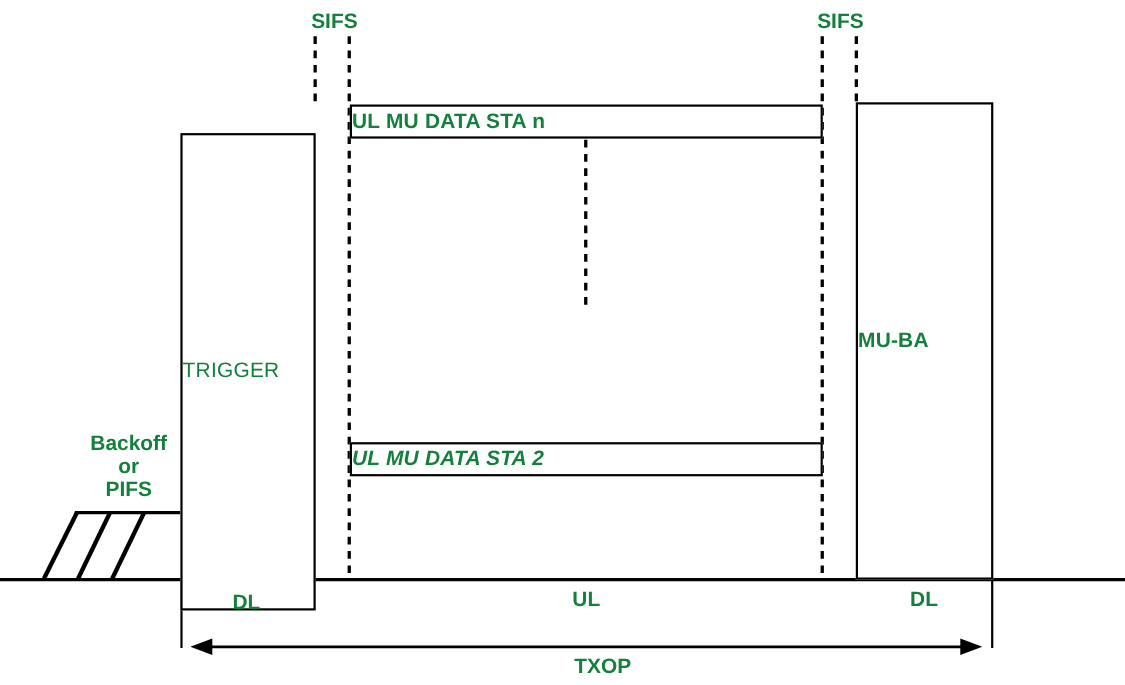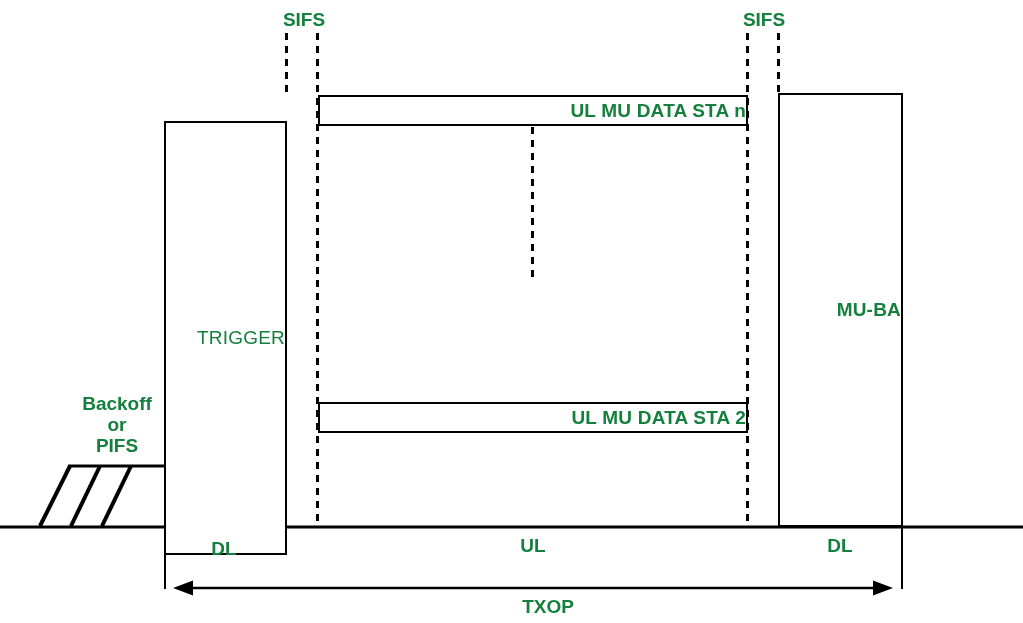--- a/index.html
+++ b/index.html
@@ -13,33 +13,33 @@
     overflow: hidden;
   }
   .lines-svg { position: absolute; left: 0; top: 0; width: 1023px; height: 623px; }
   .frame-box {
     position: absolute;
     box-sizing: border-box;
     border: 2px solid #000000;
     background: #ffffff;
     display: flex;
     align-items: center;
-    justify-content: flex-end;
+    justify-content: flex-start;
     font-size: 19px;
     font-weight: 700;
     letter-spacing: 0.2px;
     white-space: nowrap;
   }
   .trigger-box { left: 164px; top: 93px; width: 123px; height: 434px; font-weight: 400; margin-top: 28px; }
   .muba-box   { left: 778px; top: 93px; width: 125px; height: 434px; }
   .sta-box    { left: 318px; width: 430px; height: 31px; }
   .sta-n { top: 95px; }
   .sta-4 { top: 280px; }
   .sta-3 { top: 341px; }
-  .sta-2 { top: 402px; }
+  .sta-2 { top: 402px; font-style: italic; }
   .sta-1 { top: 463px; }
   .lbl {
     position: absolute;
     font-size: 19px;
     font-weight: 700;
     text-align: center;
     line-height: 19px;
     white-space: nowrap;
   }
   .sifs-left  { left: 264px; top: 10px; width: 80px; }

